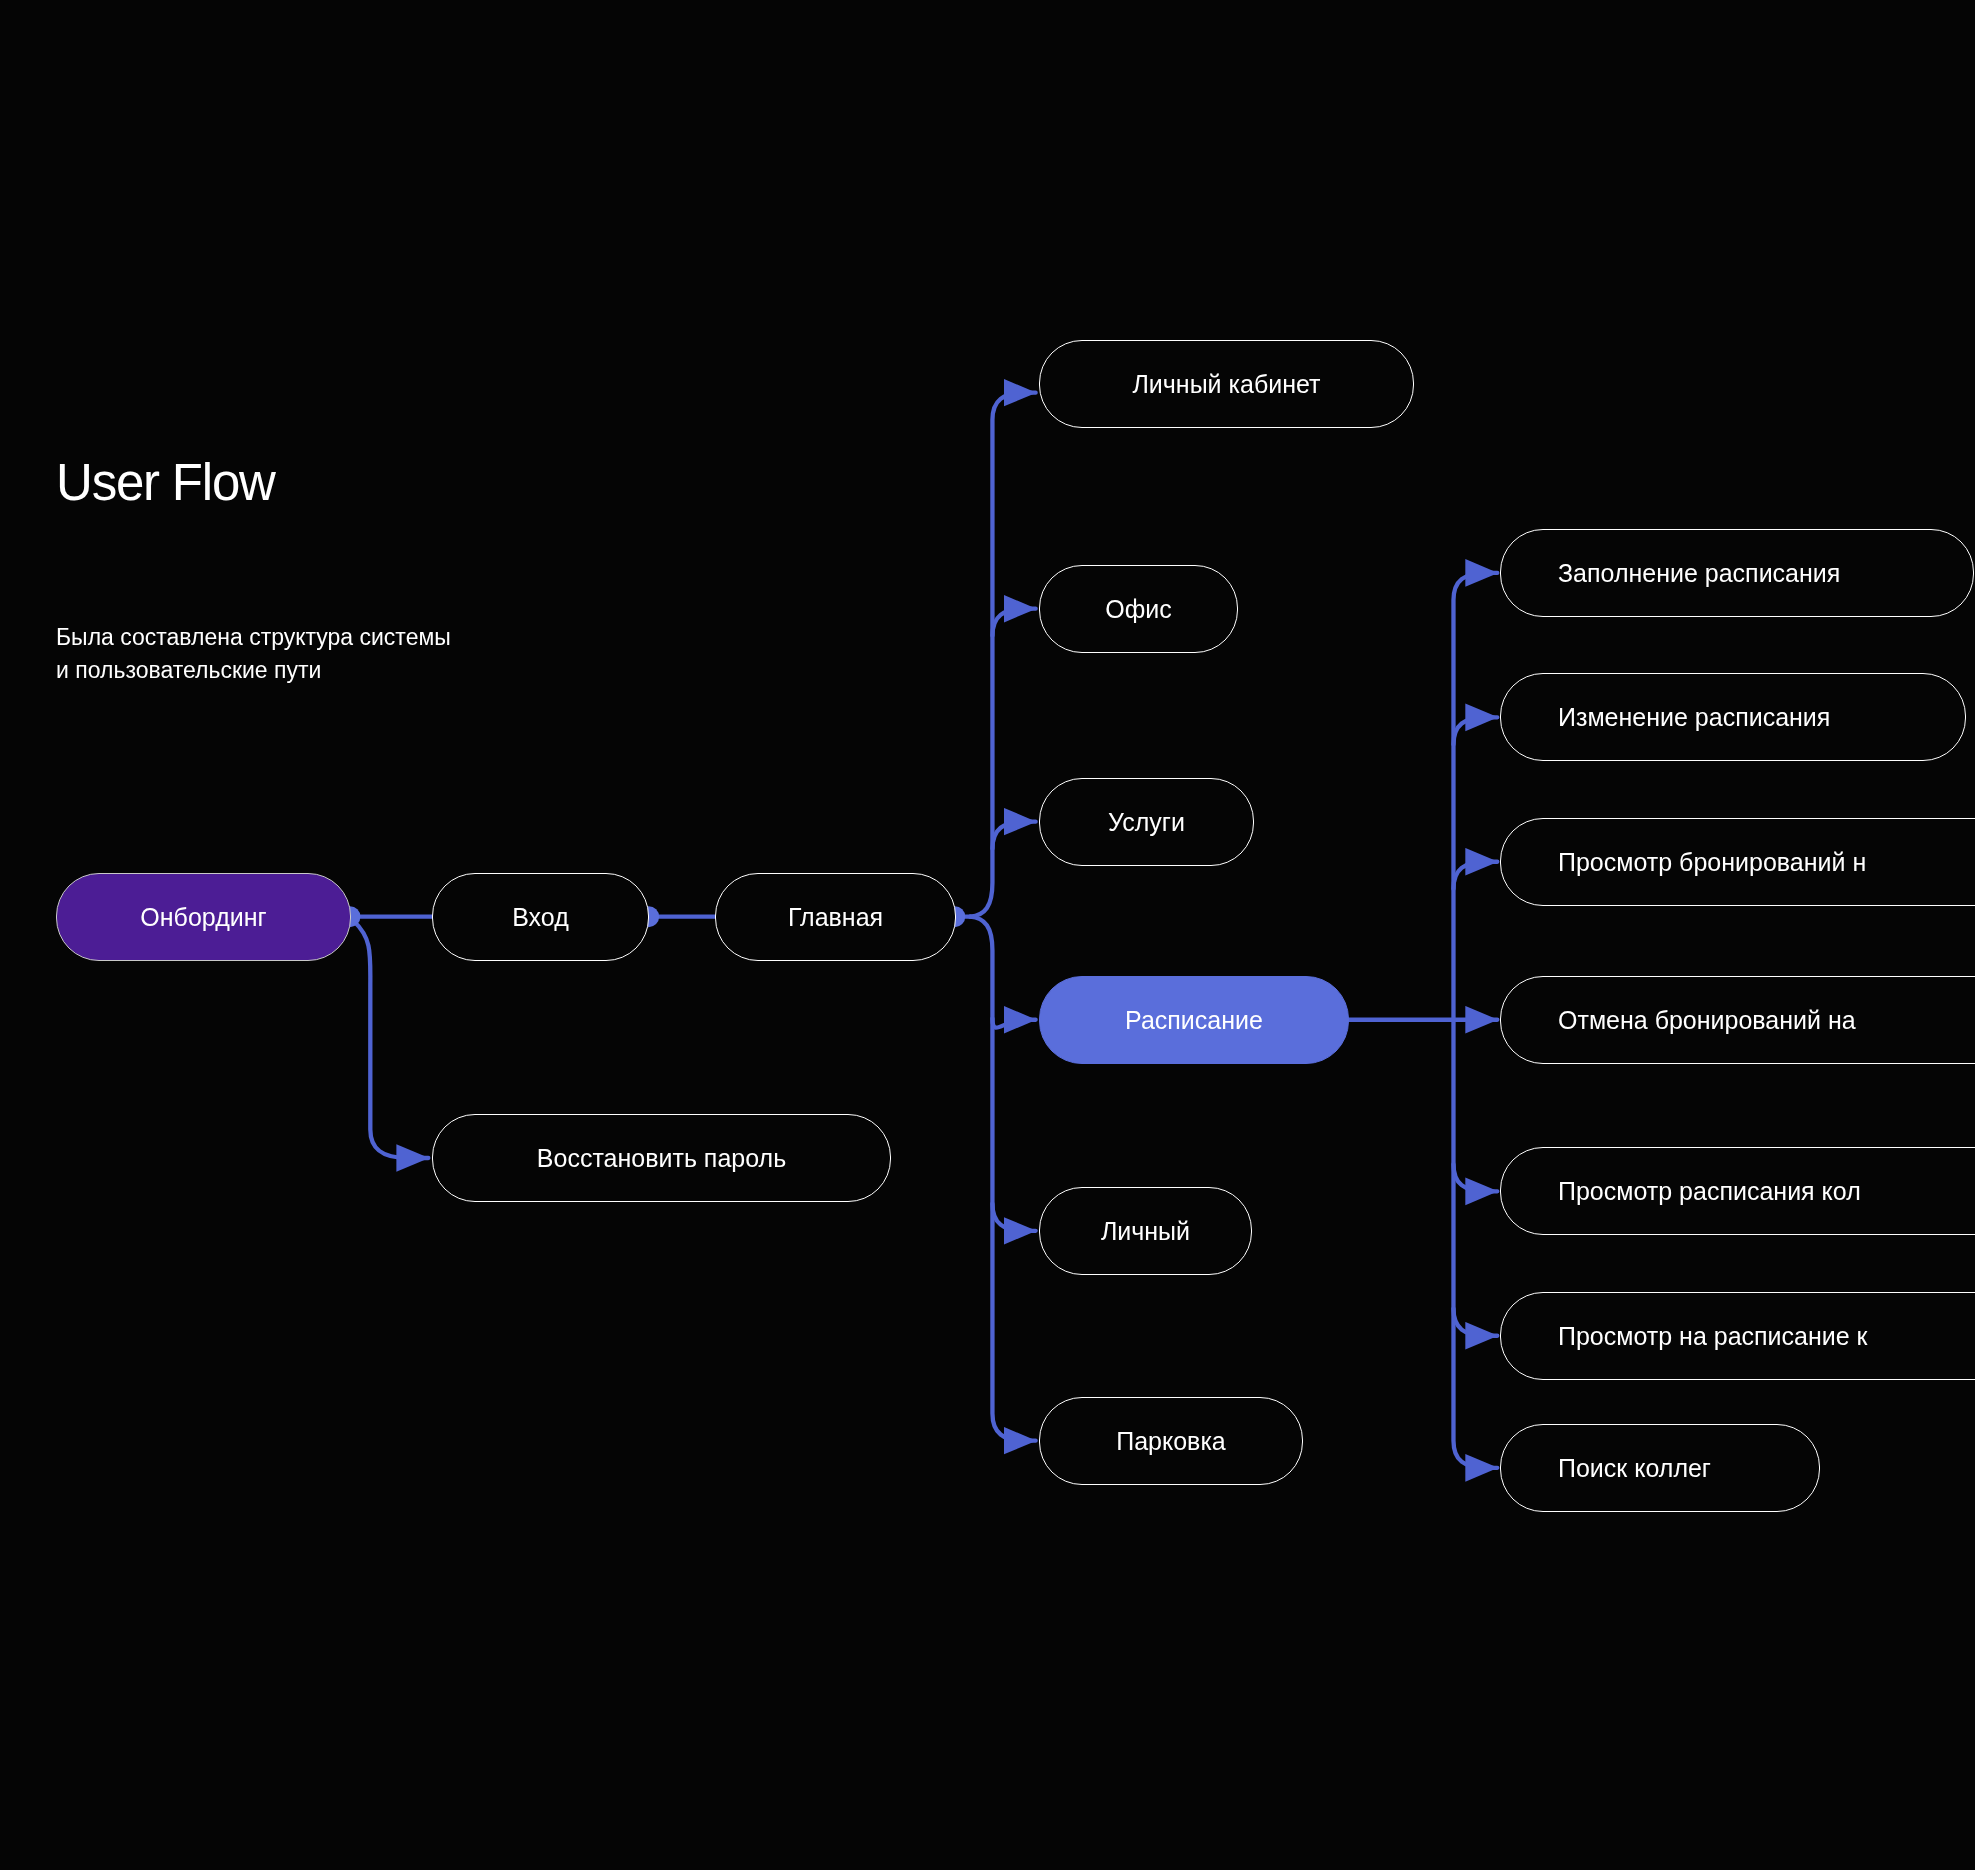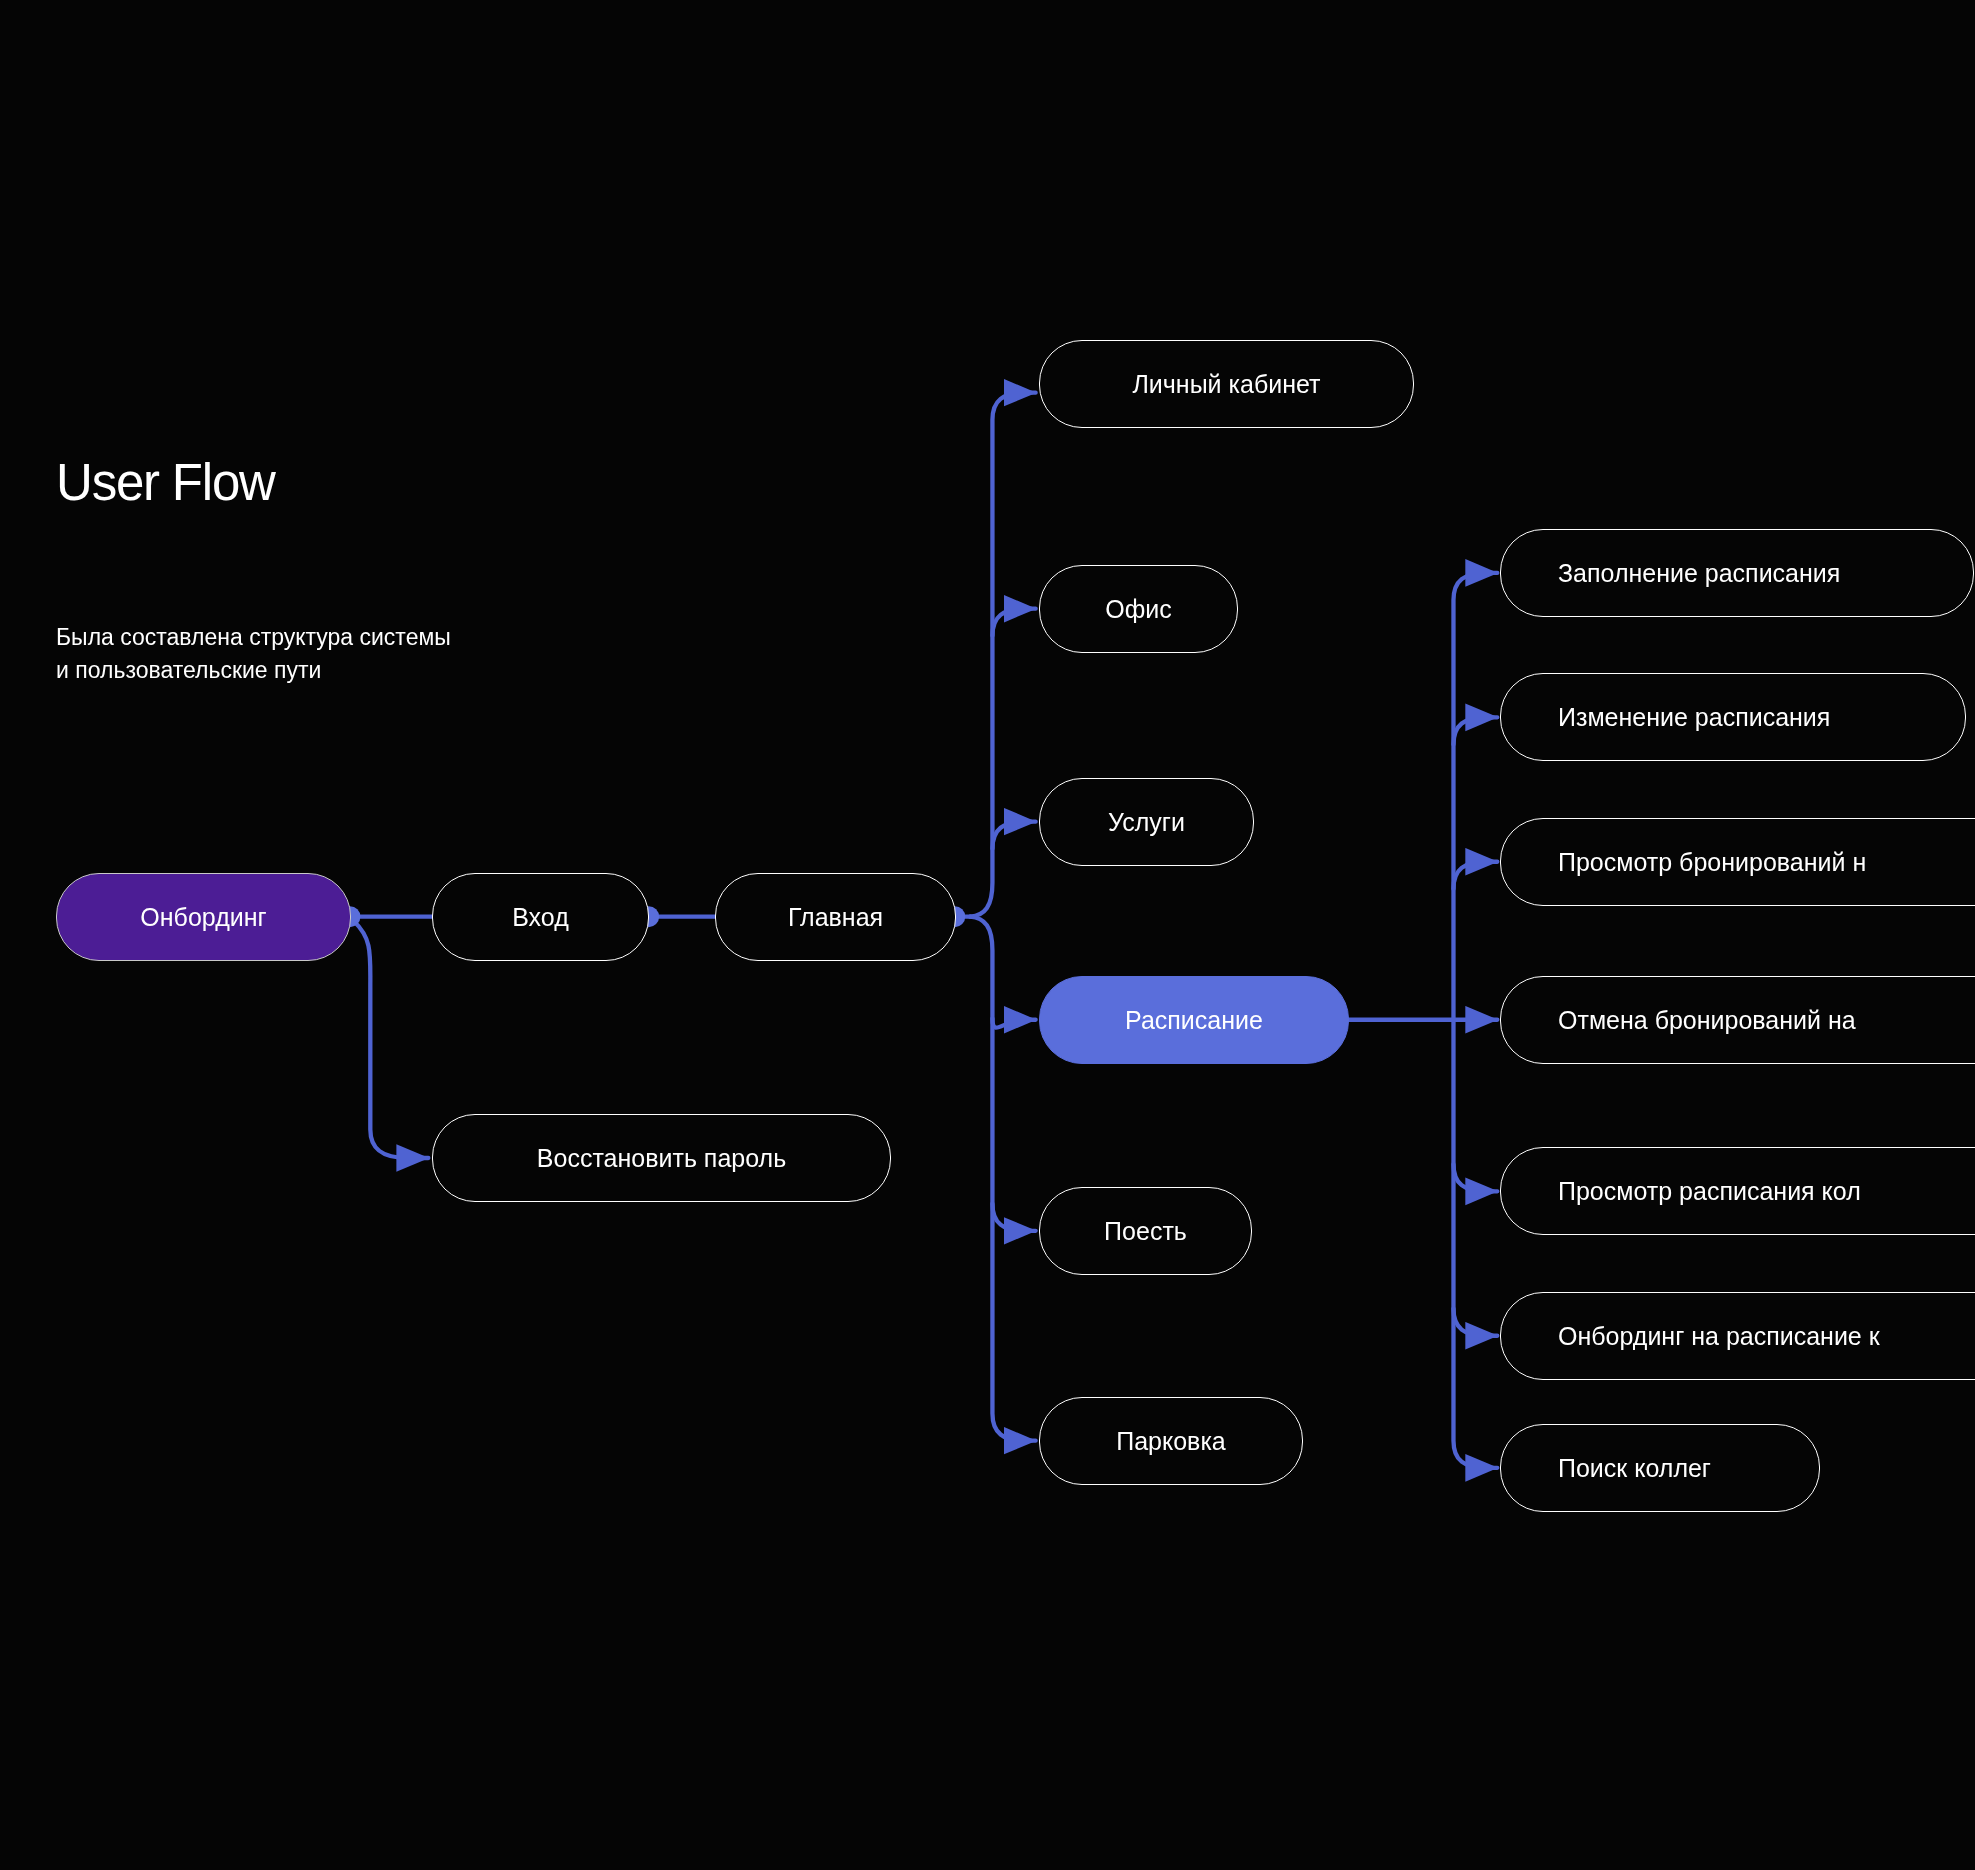--- a/index.html
+++ b/index.html
@@ -107,21 +107,21 @@
   <div class="node center" style="left:1039px;top:565px;width:199px;height:88px;">
     <span>Офис</span>
   </div>
   <div class="node center" style="left:1039px;top:778px;width:215px;height:88px;">
     <span>Услуги</span>
   </div>
   <div class="node center blue" style="left:1039px;top:976px;width:310px;height:88px;">
     <span>Расписание</span>
   </div>
   <div class="node center" style="left:1039px;top:1187px;width:213px;height:88px;">
-    <span>Поесть</span>
+    <span>Личный</span>
   </div>
   <div class="node center" style="left:1039px;top:1397px;width:264px;height:88px;">
     <span>Парковка</span>
   </div>
 
   <div class="node lead clip" style="left:1500px;top:529px;width:474px;height:88px;">
     <span>Заполнение расписания</span>
   </div>
   <div class="node lead clip" style="left:1500px;top:673px;width:466px;height:88px;">
     <span>Изменение расписания</span>
@@ -129,20 +129,20 @@
   <div class="node lead clip" style="left:1500px;top:818px;width:531px;height:88px;">
     <span>Просмотр бронирований н</span>
   </div>
   <div class="node lead clip" style="left:1500px;top:976px;width:531px;height:88px;">
     <span>Отмена бронирований на </span>
   </div>
   <div class="node lead clip" style="left:1500px;top:1147px;width:531px;height:88px;">
     <span>Просмотр расписания кол</span>
   </div>
   <div class="node lead clip" style="left:1500px;top:1292px;width:531px;height:88px;">
-    <span>Онбординг на расписание к</span>
+    <span>Просмотр на расписание к</span>
   </div>
   <div class="node lead clip" style="left:1500px;top:1424px;width:320px;height:88px;">
     <span>Поиск коллег</span>
   </div>
 
 </div>
 
 
 </body></html>

